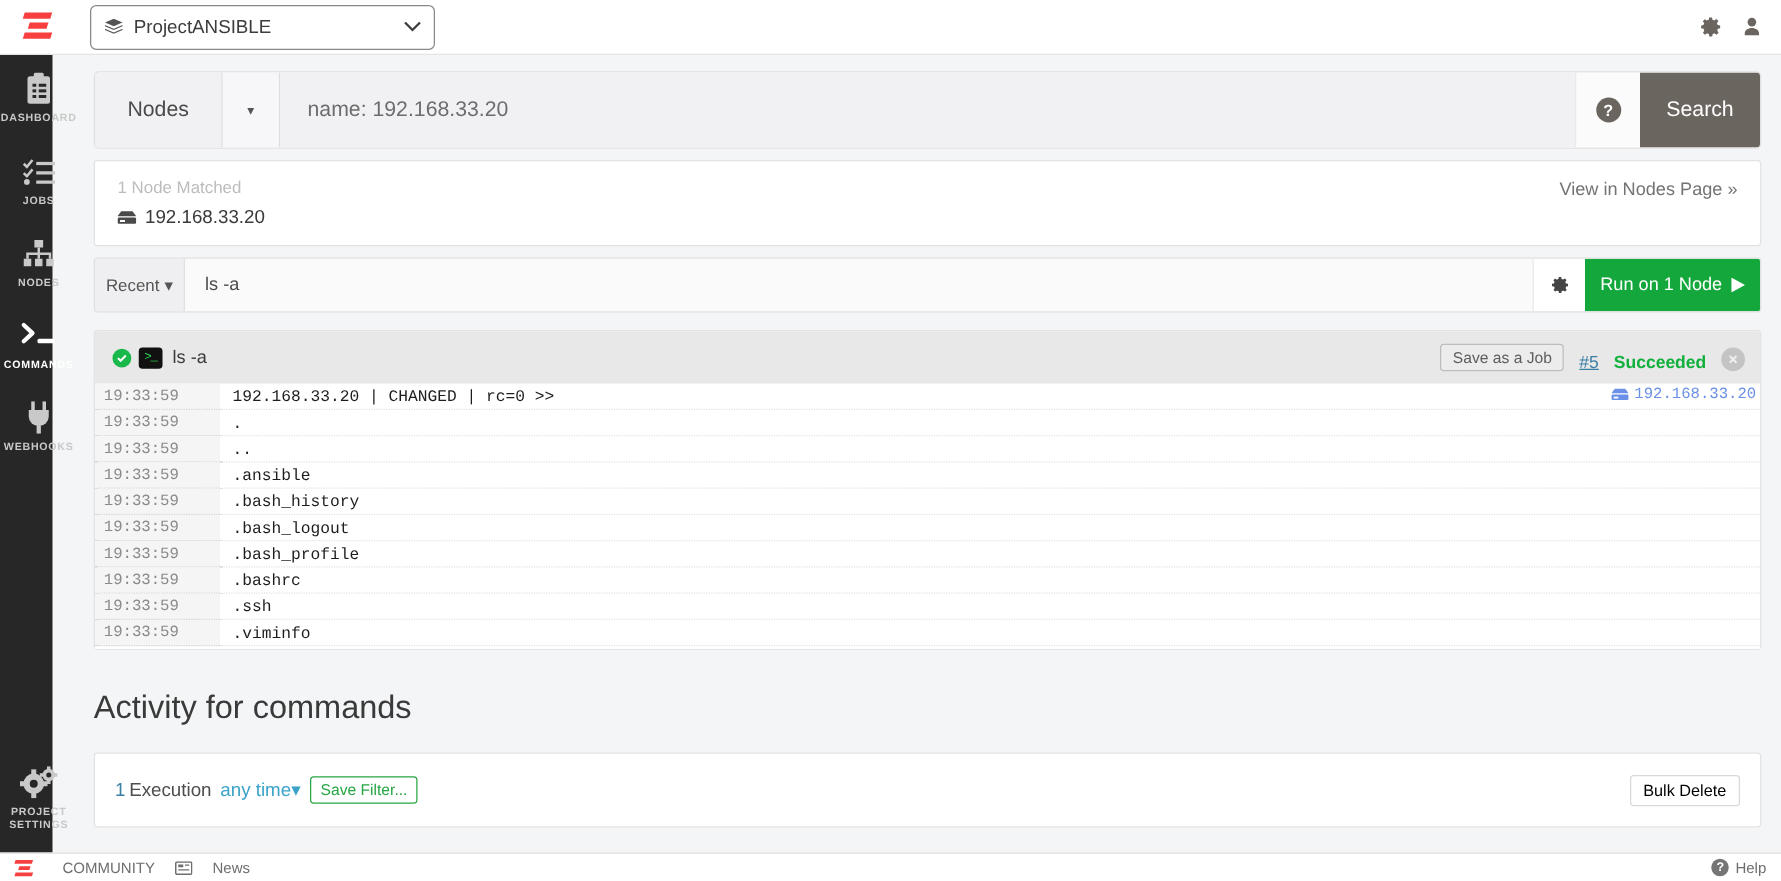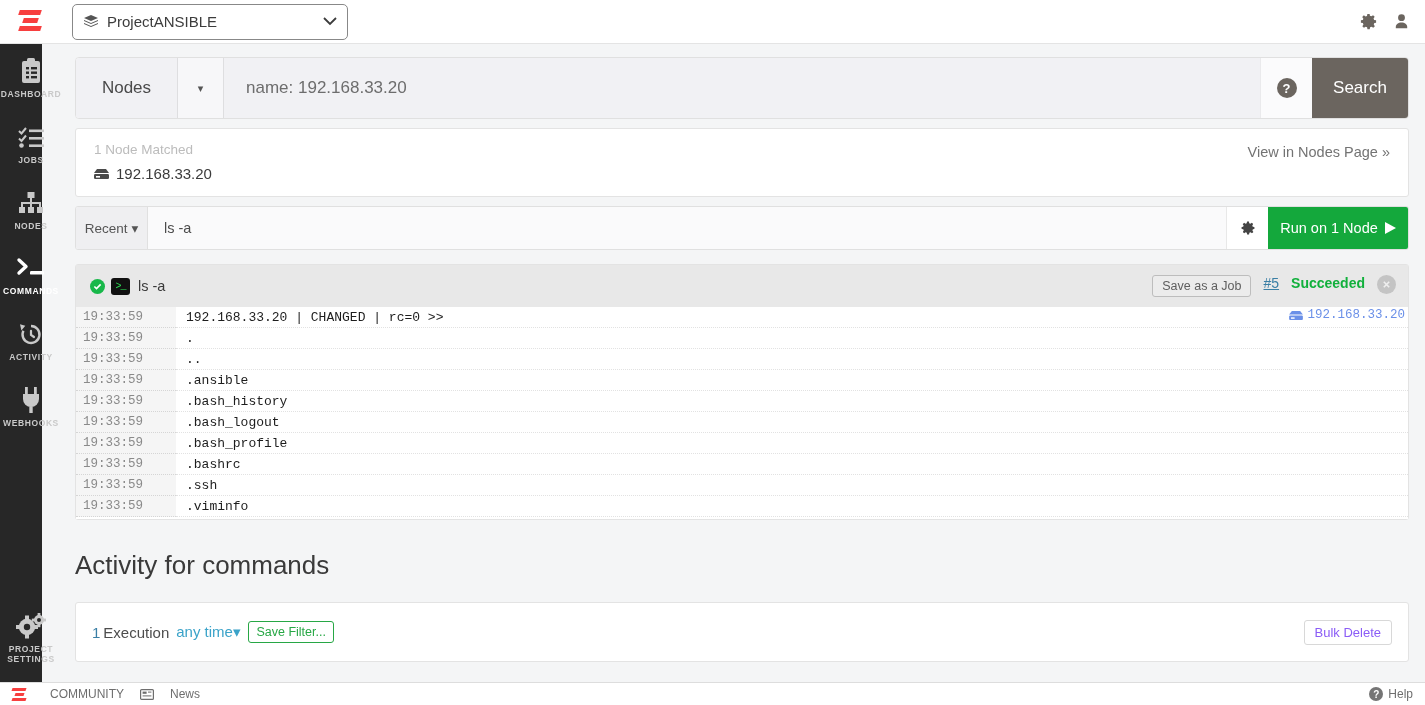--- a/index.html
+++ b/index.html
@@ -141,21 +141,21 @@
   .ok-badge {
     width: 15px; height: 15px; border-radius: 50%; background: #18b84a; color: #fff;
     font-size: 10px; display: flex; align-items: center; justify-content: center; margin-right: 6px;
   }
   .term-badge {
     width: 19px; height: 17px; background: #111; border-radius: 3px; color: #2ee055;
     font-size: 10px; font-family: "Liberation Mono", monospace; display: flex;
     align-items: center; justify-content: center; margin-right: 8px; letter-spacing: -1px;
   }
   .exec-title { font-size: 14.5px; color: #3a3a3a; }
-  .exec-head-right { margin-left: auto; display: flex; align-items: flex-start; gap: 12px; }
+  .exec-head-right { margin-left: auto; display: flex; align-items: flex-end; gap: 12px; }
   .save-job-btn {
     border: 1px solid #bdbdbd; background: #ececec; border-radius: 3px; padding: 3px 9px;
     font-size: 12.5px; color: #5e5e5e; cursor: pointer; font-family: "Liberation Sans", sans-serif;
   }
   .exec-num { font-size: 14px; color: #3b7fa5; text-decoration: underline; cursor: pointer; }
   .exec-status { font-size: 14px; color: #11b03c; font-weight: bold; }
   .close-x {
     width: 19px; height: 19px; border-radius: 50%; background: #c4c4c4; color: #e9e9e9;
     font-size: 12px; display: flex; align-items: center; justify-content: center; cursor: pointer;
   }
@@ -190,21 +190,21 @@
   .exec-count { font-size: 15px; color: #3b7fa5; }
   .exec-word { font-size: 15px; color: #4d4d4d; margin-left: 3px; }
   .anytime { font-size: 15px; color: #3ba3c9; margin-left: 7px; cursor: pointer; }
   .save-filter {
     border: 1px solid #27a745; border-radius: 3px; background: #fff; color: #27a745;
     font-size: 12.5px; padding: 3px 7px; margin-left: 8px; cursor: pointer;
     font-family: "Liberation Sans", sans-serif;
   }
   .bulk-delete {
     margin-left: auto; border: 1px solid #d8d8d8; border-radius: 3px; background: #fff;
-    color: #8b5cf6; font-size: 13px; padding: 4px 10px; cursor: pointer;
+    color: #000000; font-size: 13px; padding: 4px 10px; cursor: pointer;
     font-family: "Liberation Sans", sans-serif;
   }
 
   
   .footer {
     position: absolute; bottom: 0; left: 0; width: 1425px; height: 23px;
     background: #fff; border-top: 1px solid #ddd; display: flex; align-items: center;
     padding: 0 12px; z-index: 7;
   }
   .footer-logo { width: 16px; height: 13px; position: relative; margin-right: 6px;}
@@ -305,30 +305,20 @@
   <div class="nav-item active">
     <div class="nico">
       <svg width="30" height="22" viewBox="0 0 30 22">
           <path fill="none" stroke="#ffffff" stroke-width="3.4" stroke-linecap="round" stroke-linejoin="round" d="M3 3l7 6.5L3 16"></path>
           <rect x="14" y="14" width="14" height="3.6" rx="1.2" fill="#ffffff"></rect>
         </svg>
     </div>
     <div class="nlabel">COMMANDS</div>
   </div>
 
-  <div class="nav-item">
-    <div class="nico">
-      <svg width="26" height="24" viewBox="0 0 26 24">
-          <path fill="none" stroke="#c9c9c9" stroke-width="2.4" d="M13 4a8.5 8.5 0 11-7.6 4.7"></path>
-          <path fill="#c9c9c9" d="M2 2.2l5.3 1.6L3.4 8.6z"></path>
-          <path fill="none" stroke="#c9c9c9" stroke-width="2.2" stroke-linecap="round" d="M13 8.8v4.2l3 2"></path>
-        </svg>
-    </div>
-    <div class="nlabel">ACTIVITY</div>
-  </div>
 
   <div class="nav-item">
     <div class="nico">
       <svg width="22" height="26" viewBox="0 0 22 26">
           <rect x="5" y="0" width="2.8" height="7" fill="#c9c9c9"></rect>
           <rect x="14" y="0" width="2.8" height="7" fill="#c9c9c9"></rect>
           <path fill="#c9c9c9" d="M3 7h16v5a8 8 0 01-16 0z"></path>
           <rect x="9.3" y="19.5" width="3.4" height="6.5" fill="#c9c9c9"></rect>
         </svg>
     </div>

